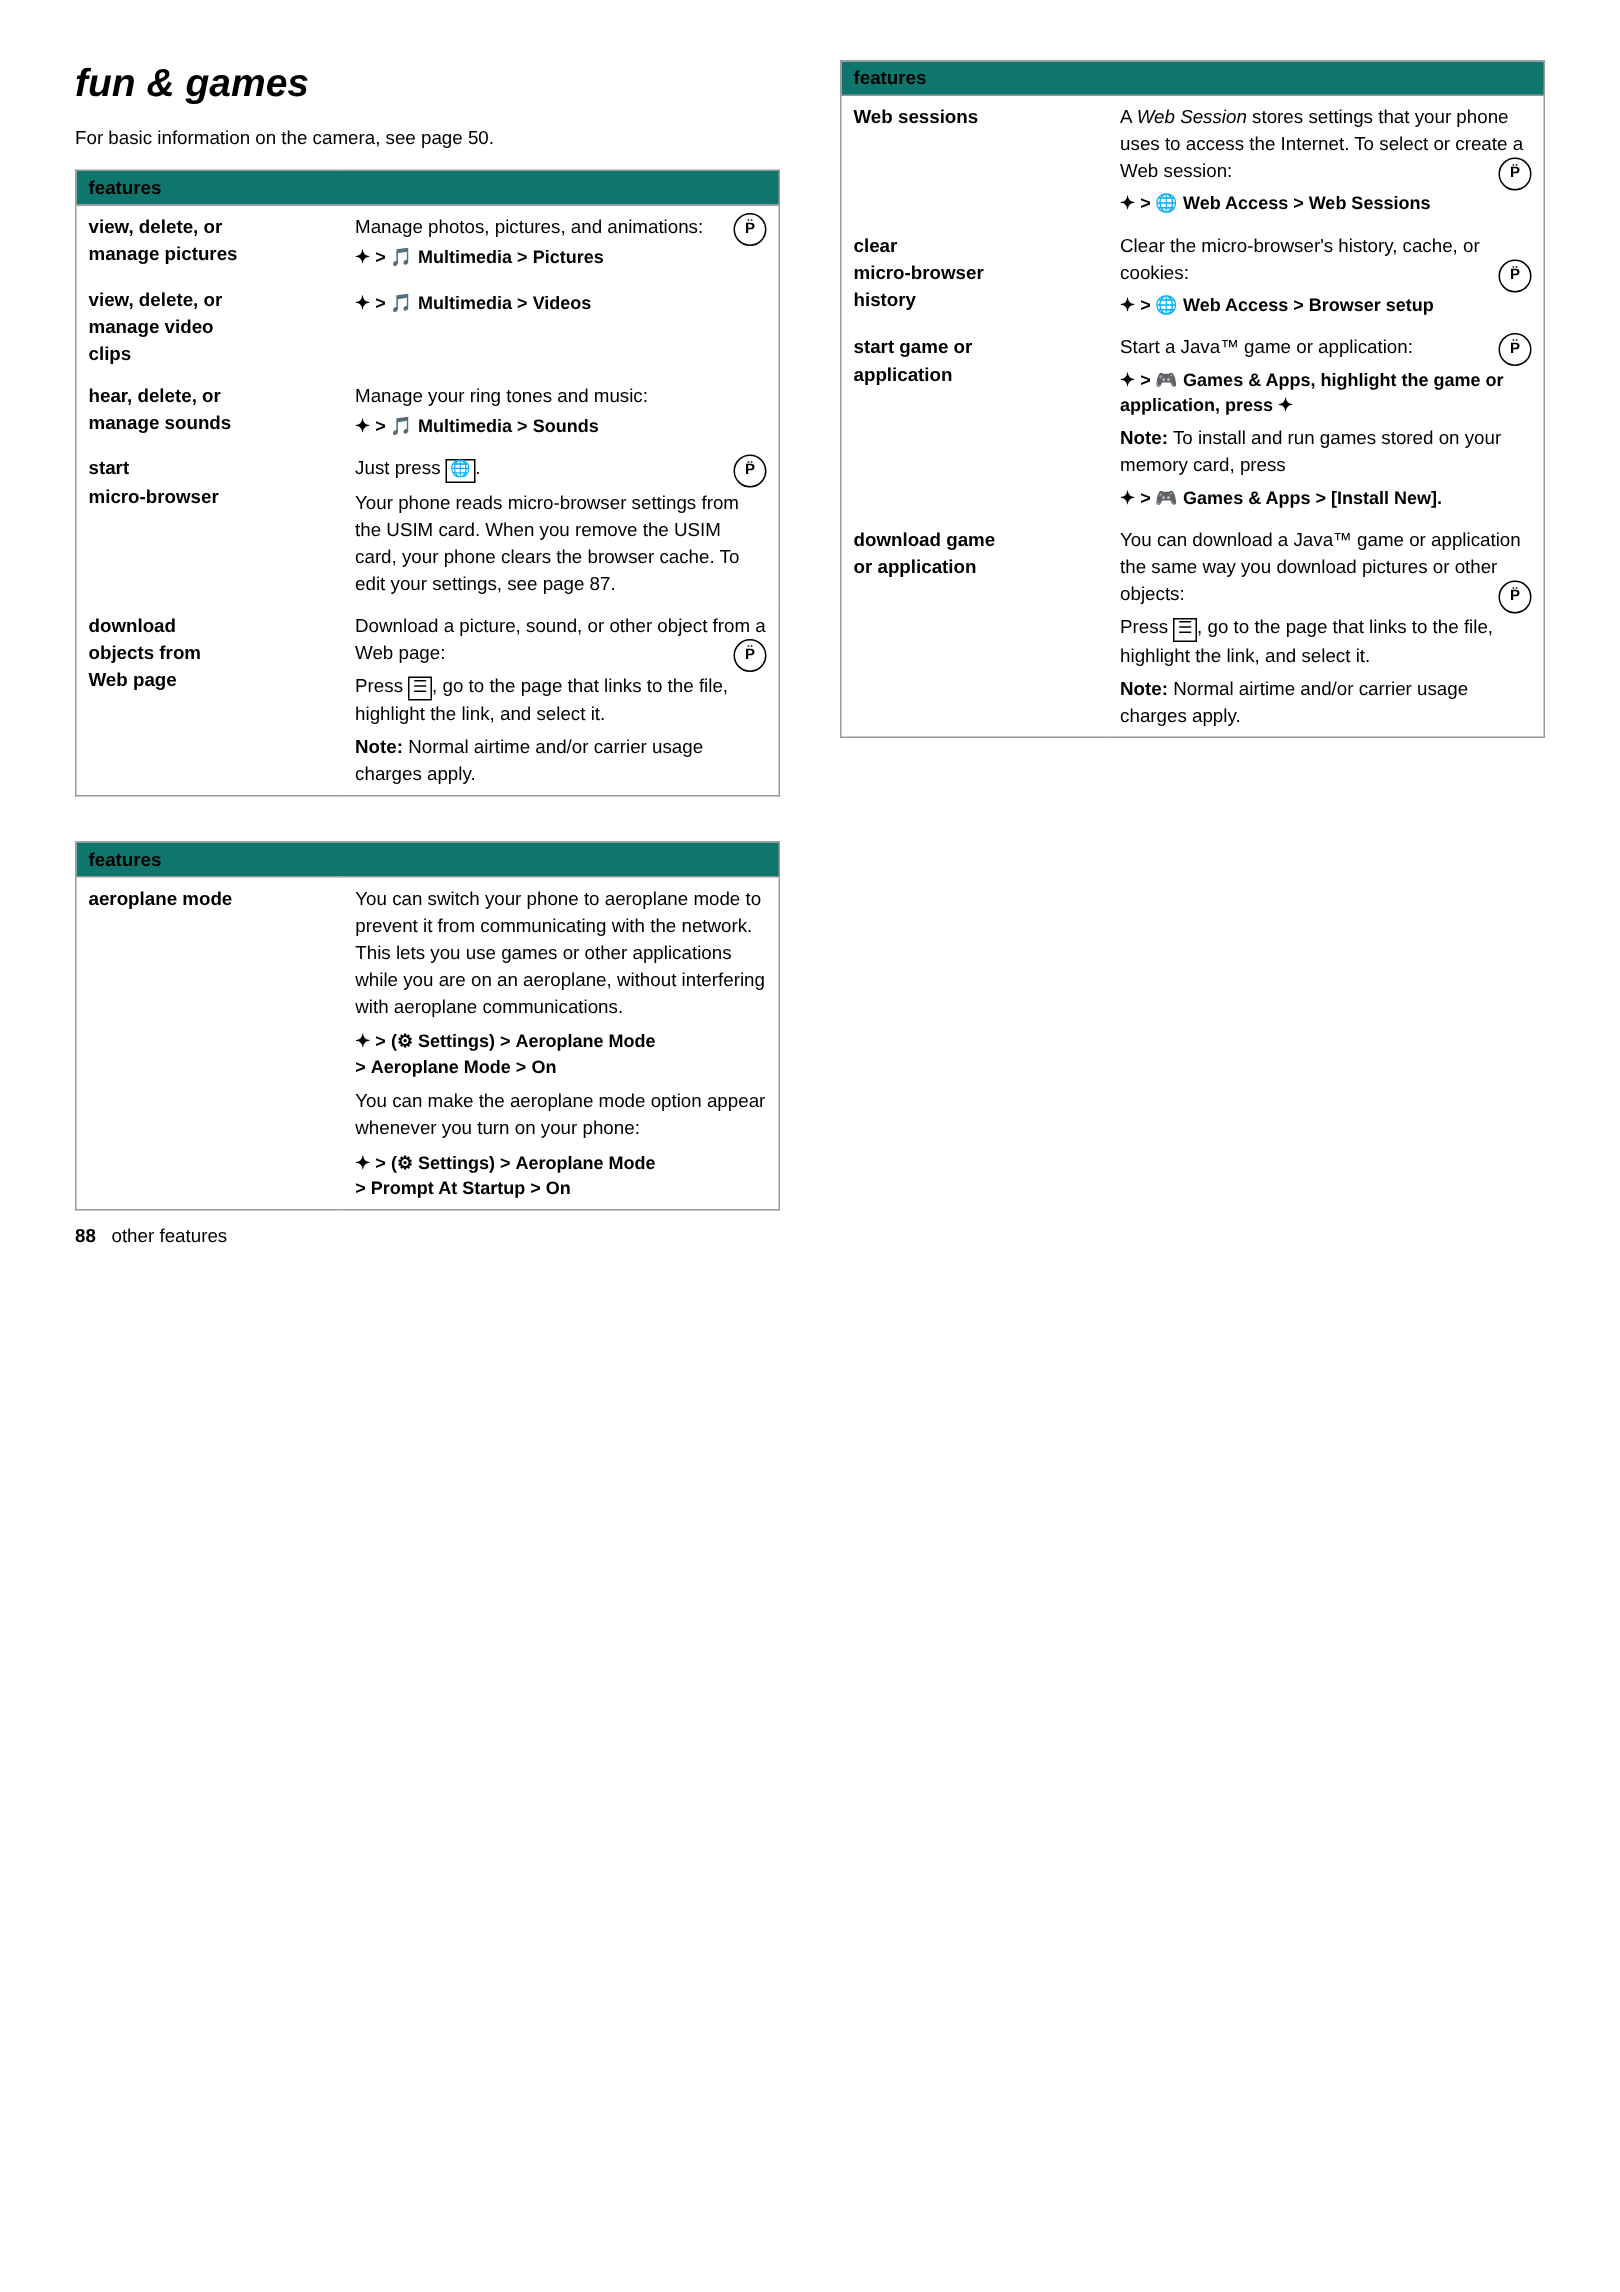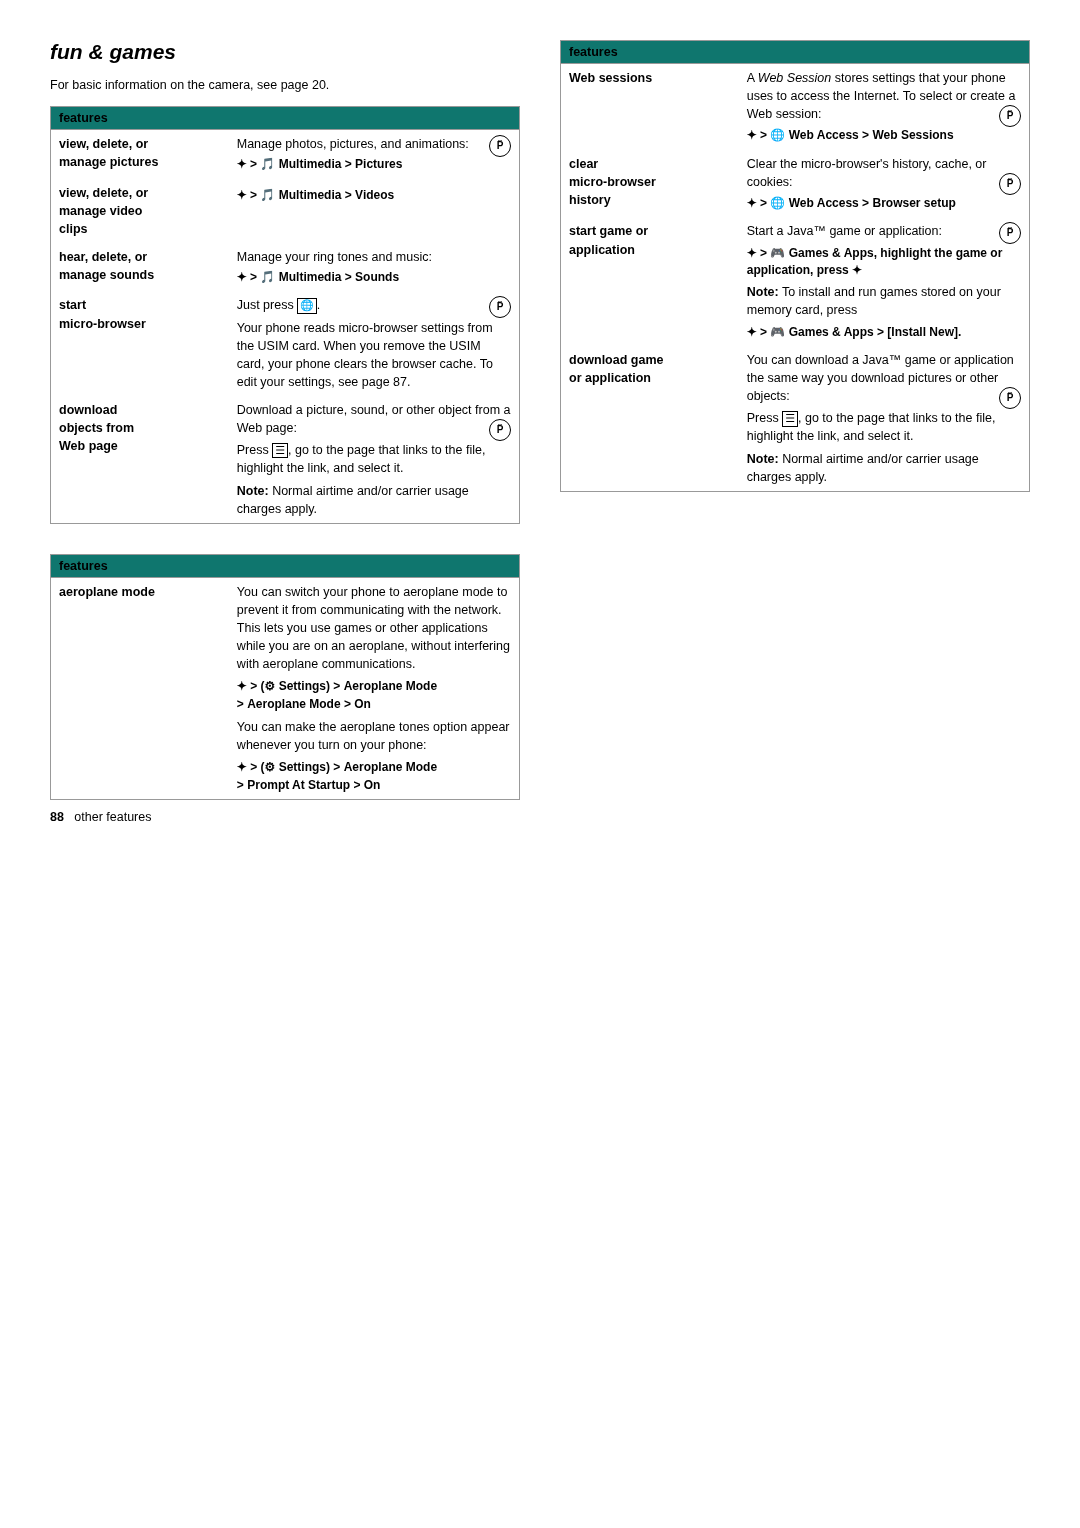--- a/index.html
+++ b/index.html
@@ -21,21 +21,21 @@
       margin-bottom: 30px;
     }
     .left-col {
       flex: 1;
     }
     .right-col {
       flex: 1;
     }
     
     .page-title {
-      font-size: 21px;
+      font-size: 26px;
       font-weight: bold;
       margin-bottom: 14px;
       font-style: italic;
     }
     .note-text {
       font-size: 12.5px;
       margin-bottom: 8px;
       line-height: 1.5;
     }
     .note-text strong {
@@ -136,21 +136,21 @@
 <body>
 
 <div class="page-wrapper">
 
   <div class="top-section">
 
     <div class="left-col">
       <h1 class="page-title">fun &amp; games</h1>
 
 
-      <p class="camera-note">For basic information on the camera, see page 20.</p>
+      <p class="camera-note">For basic information on the camera, see page 50.</p>
 
       <table class="feature-table">
         <thead>
           <tr>
             <th colspan="2">features</th>
           </tr>
         </thead>
         <tbody>
 
           <tr>
@@ -256,21 +256,21 @@
             <th colspan="2">features</th>
           </tr>
         </thead>
         <tbody>
 
           <tr>
             <td><span class="bold">aeroplane mode</span></td>
             <td>
               <p>You can switch your phone to aeroplane mode to prevent it from communicating with the network. This lets you use games or other applications while you are on an aeroplane, without interfering with aeroplane communications.</p>
               <div class="nav-path" style="margin: 5px 0;">✦ &gt; (⚙ <strong>Settings</strong>) &gt; <strong>Aeroplane Mode</strong><br>&gt; <strong>Aeroplane Mode</strong> &gt; <strong>On</strong></div>
-              <p>You can make the aeroplane tones option appear whenever you turn on your phone:</p>
+              <p>You can make the aeroplane mode option appear whenever you turn on your phone:</p>
               <div class="nav-path" style="margin-top: 5px;">✦ &gt; (⚙ <strong>Settings</strong>) &gt; <strong>Aeroplane Mode</strong><br>&gt; <strong>Prompt At Startup</strong> &gt; <strong>On</strong></div>
             </td>
           </tr>
         </tbody>
       </table>
 
       <div class="bottom-page-number">
         <strong>88</strong>&nbsp;&nbsp;&nbsp;other features
       </div>
     </div>

